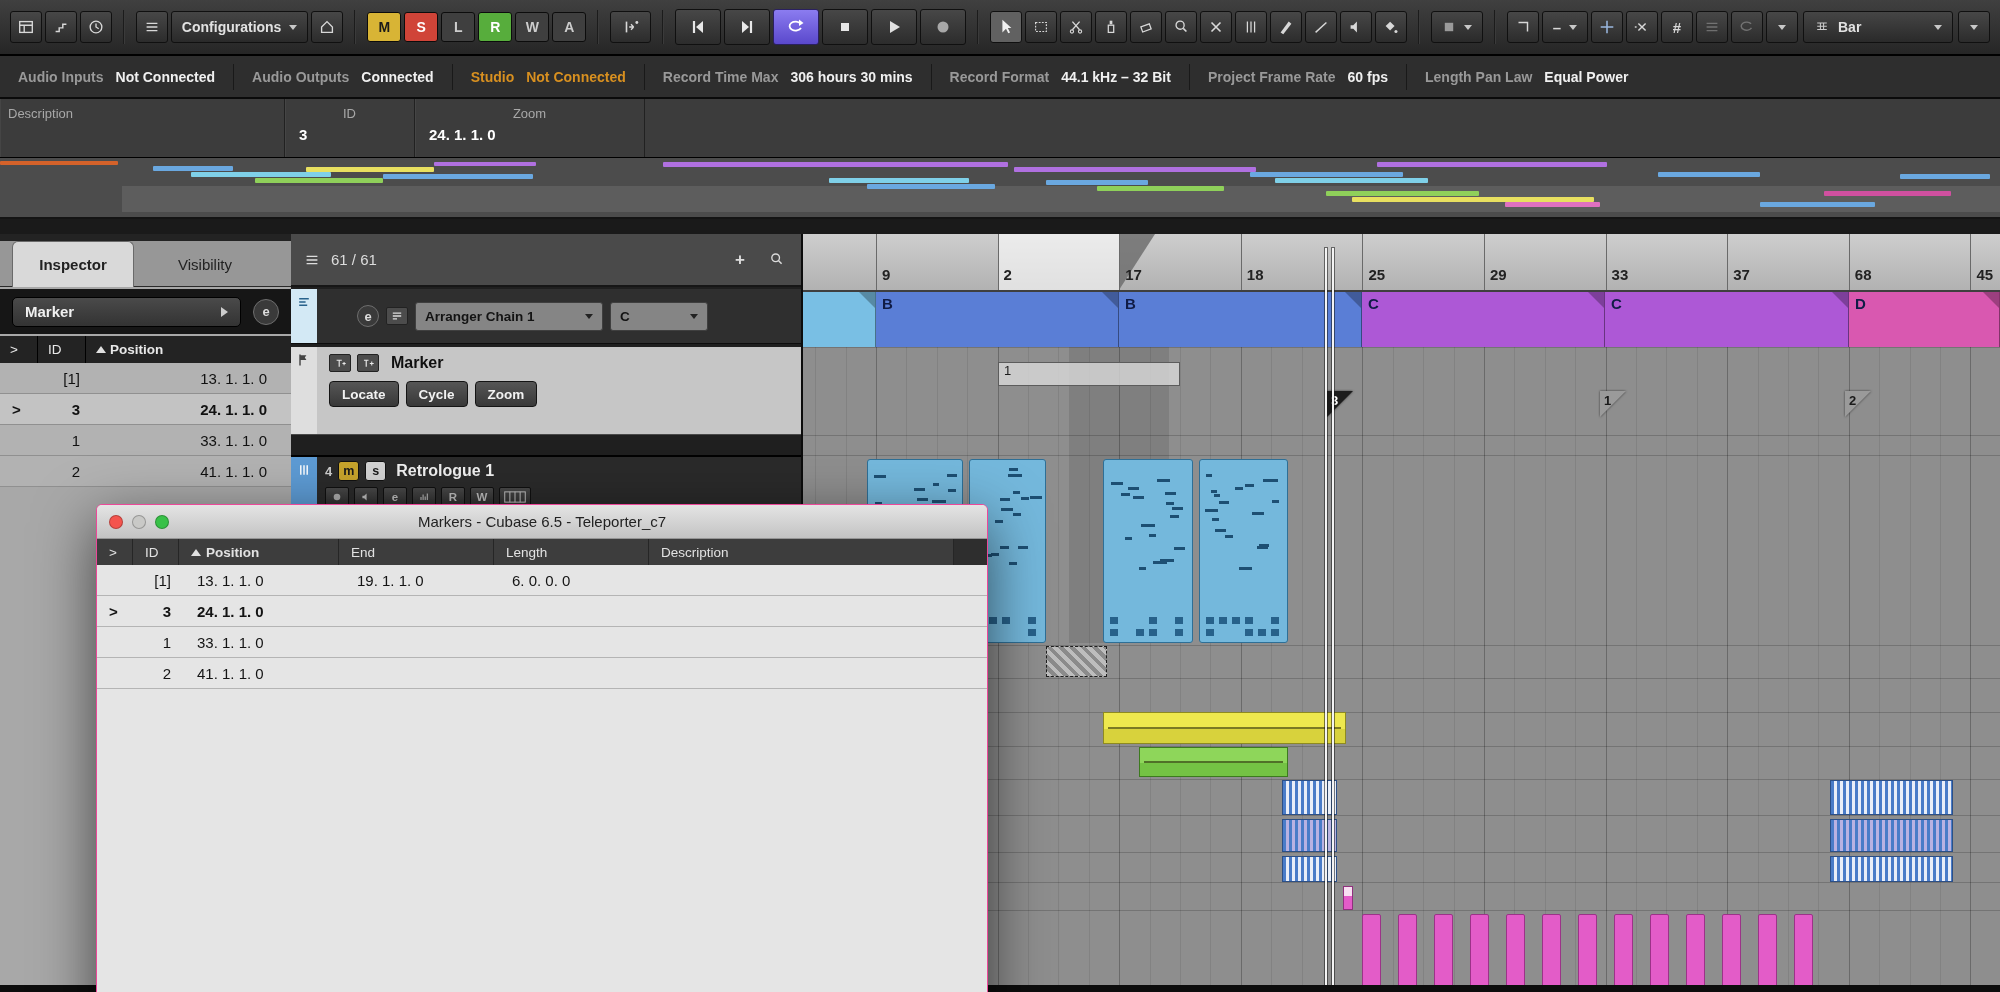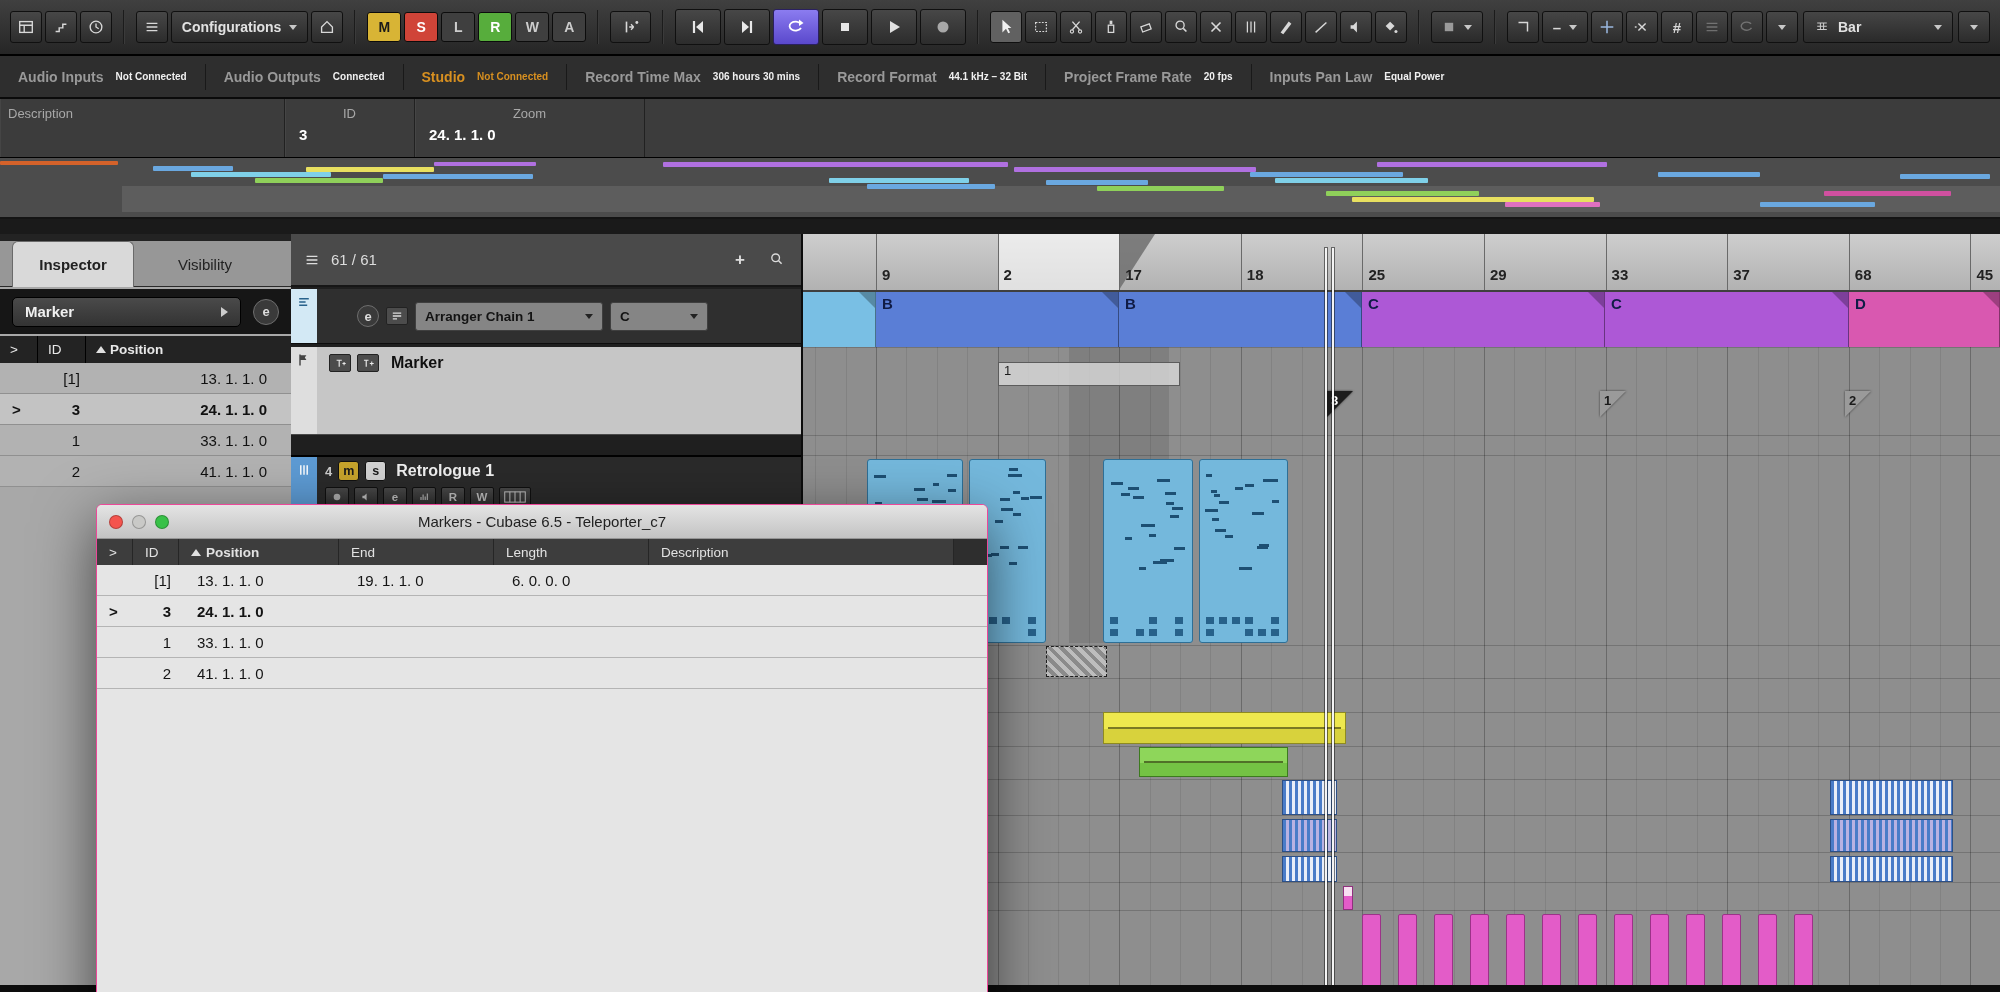--- a/index.html
+++ b/index.html
@@ -31,21 +31,21 @@
   .transport .tb { width:46px; height:36px; }
   .right-group { margin-left:auto; display:flex; align-items:center; gap:5px; }
   .glyph { font-size:15px; font-weight:bold; color:#d8d8d8; }
 
   
   .statusbar { position:absolute; left:0; top:56px; width:2000px; height:43px;
     background:#2e2e2e; border-bottom:2px solid #0a0a0a; display:flex; align-items:center; }
   .sb-item { display:flex; align-items:center; padding:0 18px; height:26px; }
   .sb-item + .sb-item { border-left:1px solid #191919; }
   .sb-label { color:#999; font-size:14px; font-weight:bold; margin-right:12px; white-space:nowrap; }
-  .sb-value { color:#f0f0f0; font-size:10px; font-weight:bold; white-space:nowrap; }
+  .sb-value { color:#f0f0f0; font-size:14px; font-weight:bold; white-space:nowrap; }
   .sb-item.orange .sb-label, .sb-item.orange .sb-value { color:#d89020; }
 
   
   .infoline { position:absolute; left:0; top:99px; width:2000px; height:59px;
     background:#3c3c3c; border-bottom:1px solid #000; display:flex; }
   .if-field { position:relative; height:100%; border-right:1px solid rgba(0,0,0,.45);
     box-shadow:inset 1px 0 0 rgba(255,255,255,.05); }
   .if-label { position:absolute; top:7px; left:0; right:0; text-align:center;
     color:#a8a8a8; font-size:13px; }
   .if-field.desc .if-label { text-align:left; padding-left:8px; }
@@ -490,25 +490,25 @@
         <span class="sb-value">306 hours 30 mins</span>
       </div>
 
       <div class="sb-item" style="--i: 4;">
         <span class="sb-label">Record Format</span>
         <span class="sb-value">44.1 kHz – 32 Bit</span>
       </div>
 
       <div class="sb-item" style="--i: 5;">
         <span class="sb-label">Project Frame Rate</span>
-        <span class="sb-value">20 fps</span>
+        <span class="sb-value">60 fps</span>
       </div>
 
       <div class="sb-item" style="--i: 6;">
-        <span class="sb-label">Inputs Pan Law</span>
+        <span class="sb-label">Length Pan Law</span>
         <span class="sb-value">Equal Power</span>
       </div>
     </div>
 
   <div class="infoline">
 
       <div class="if-field desc" style="--i: 0; width: 285px;">
         <span class="if-label">Description</span>
         <span class="if-value"></span>
       </div>
@@ -682,20 +682,28 @@
                 </svg>
             </div>
             <div class="tiny-btn">
               <svg width="15" height="13" viewBox="0 0 20 20">
                   <path d="M3 5 H10 M6.5 5 V15" stroke="#e8e8e8" stroke-width="1.8"></path>
                   <path d="M12 10 h6 M15 7 v6" stroke="#e8e8e8" stroke-width="1.6"></path>
                 </svg>
             </div>
             <span class="mk-name">Marker</span>
           </div>
+          <div class="mk-line2">
+
+              <div class="mk-btn" style="--i: 0;">Locate</div>
+
+              <div class="mk-btn" style="--i: 1;">Cycle</div>
+
+              <div class="mk-btn" style="--i: 2;">Zoom</div>
+            </div>
         </div>
       </div>
 
       <div class="track track-in">
         <div class="t-icon-col">
           <svg width="16" height="16" viewBox="0 0 20 20">
               <path d="M6 4 V16 M10 4 V16 M14 4 V16" stroke="#ffffff" stroke-width="1.8"></path>
             </svg>
         </div>
         <div class="in-body">

